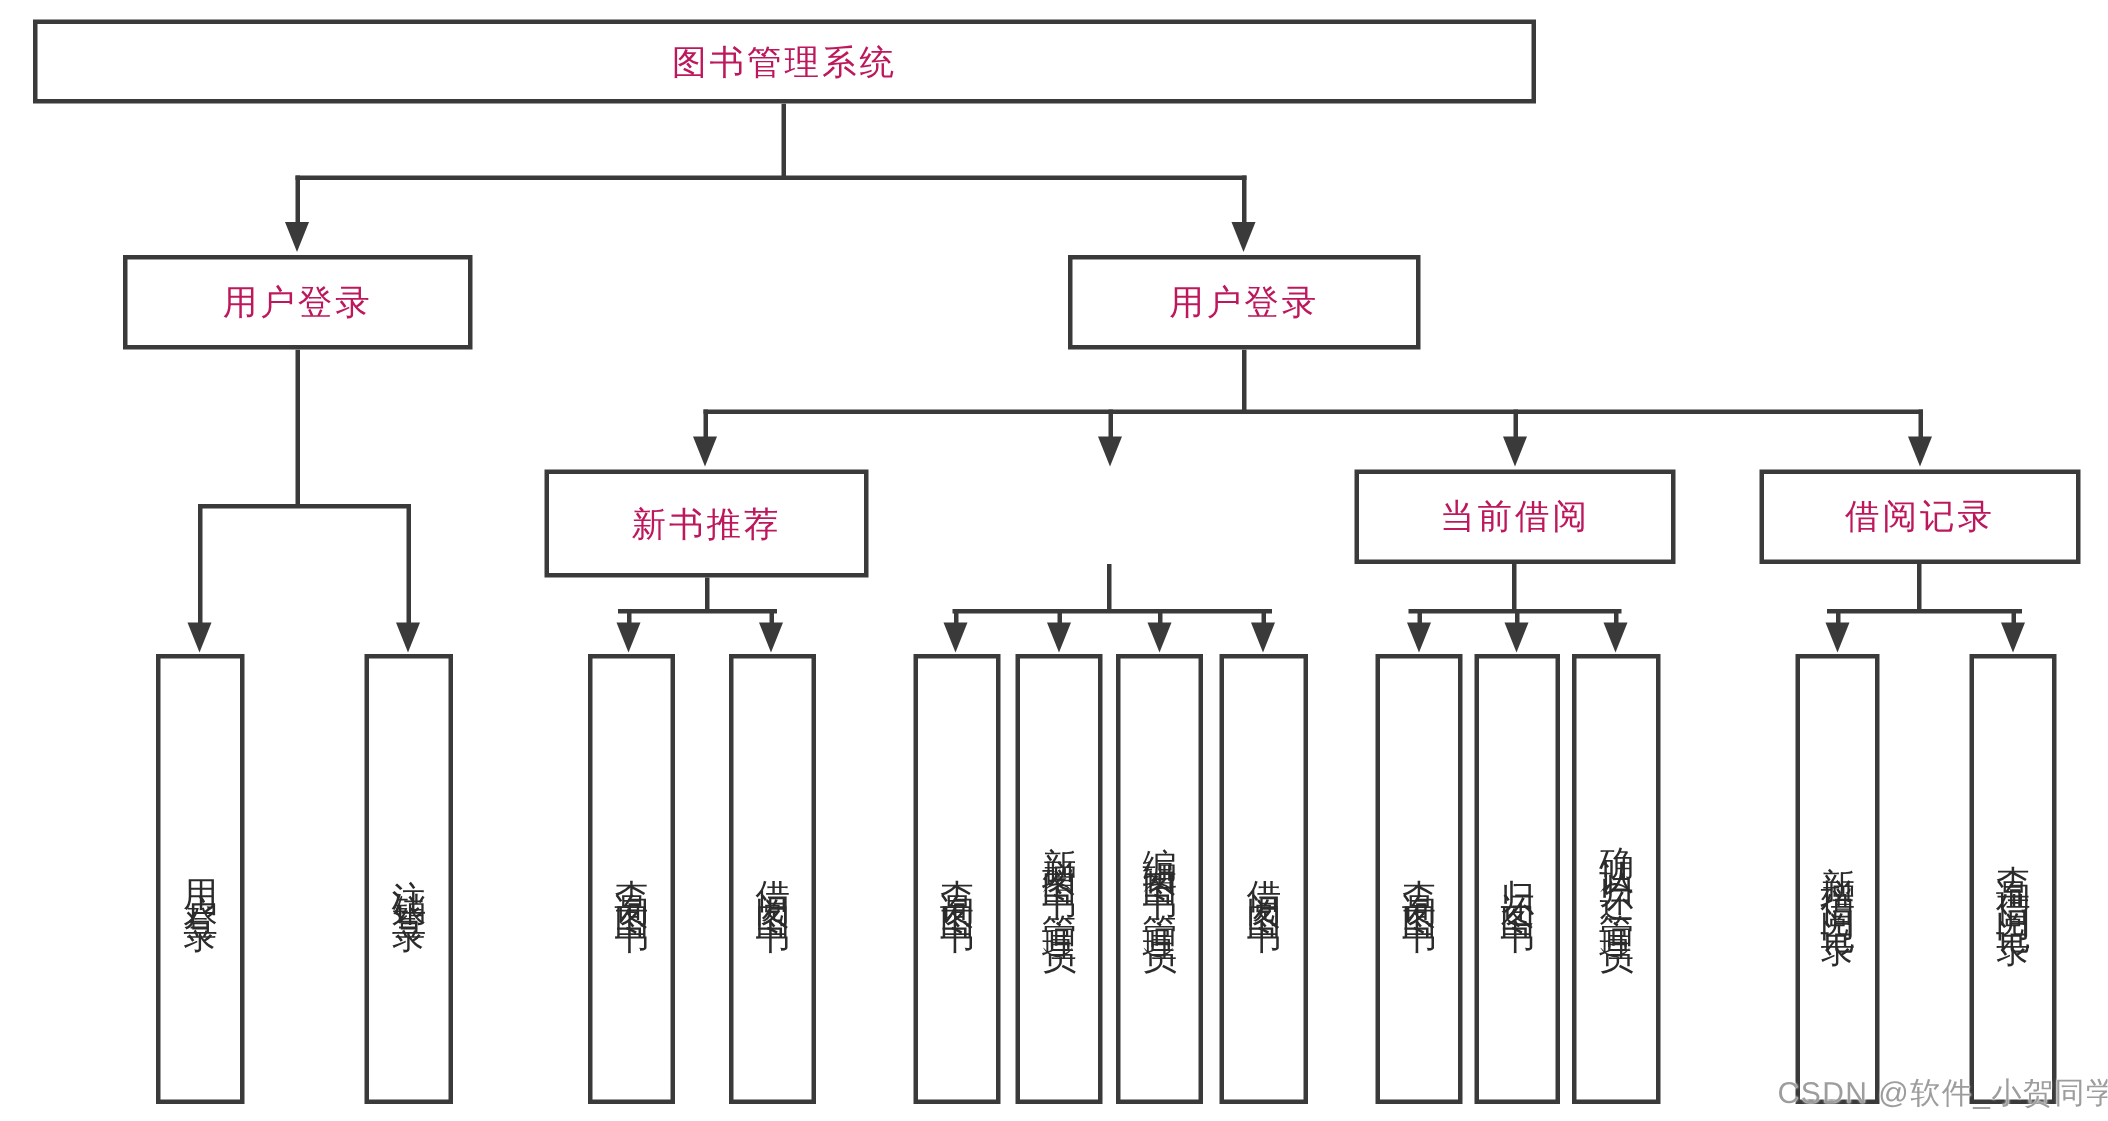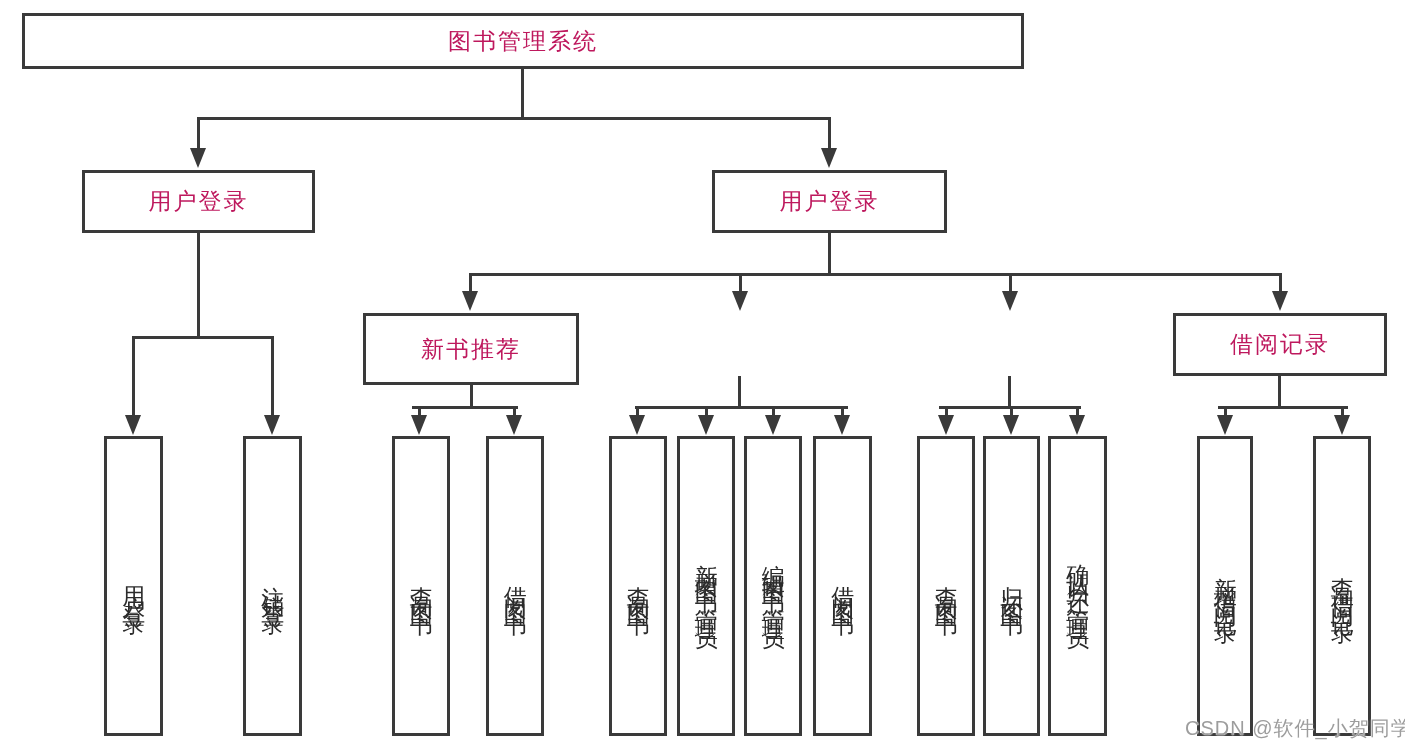--- a/index.html
+++ b/index.html
@@ -98,20 +98,23 @@
   <div class="vline" style="left:1009px;top:273px;height:22px"></div>
   <div class="vline" style="left:1279px;top:273px;height:22px"></div>
   <div class="arrow" style="left:462px;top:291px"></div>
   <div class="arrow" style="left:732px;top:291px"></div>
   <div class="arrow" style="left:1002px;top:291px"></div>
   <div class="arrow" style="left:1272px;top:291px"></div>
 
   <div class="box hbox" style="left:363px;top:313px;width:216px;height:72px">
     <span>新书推荐</span>
   </div>
+  <div class="box hbox" style="left:903px;top:313px;width:214px;height:63px">
+    <span>当前借阅</span>
+  </div>
   <div class="box hbox" style="left:1173px;top:313px;width:214px;height:63px">
     <span>借阅记录</span>
   </div>
 
   <div class="vline" style="left:470px;top:376px;height:32px"></div>
   <div class="hline" style="left:412px;top:406px;width:106px"></div>
   <div class="vline" style="left:418px;top:406px;height:13px"></div>
   <div class="vline" style="left:513px;top:406px;height:13px"></div>
   <div class="arrow" style="left:411px;top:415px"></div>
   <div class="arrow" style="left:506px;top:415px"></div>

